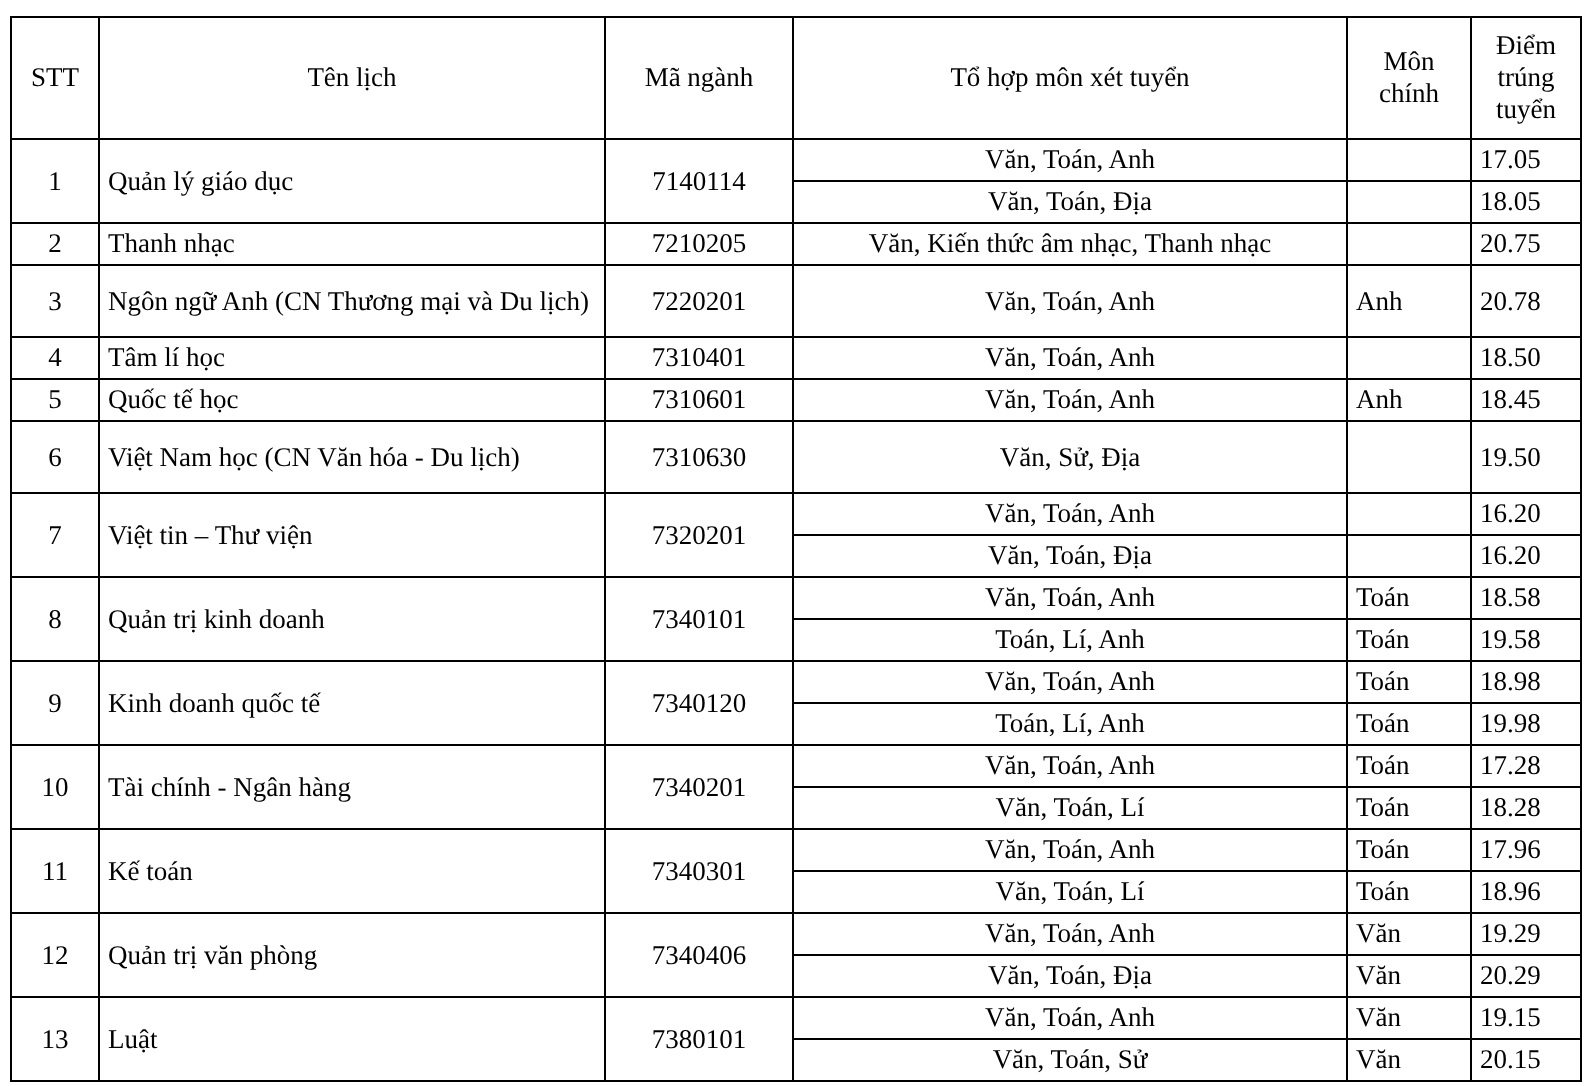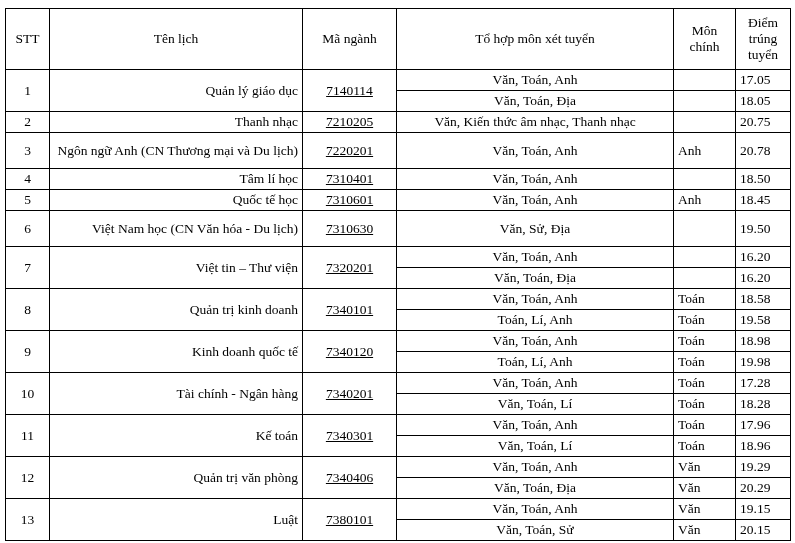--- a/index.html
+++ b/index.html
@@ -51,26 +51,25 @@
     padding: 2px 3px;
   }
   .th-lines {
     display: block;
     line-height: 1.18;
   }
   td.stt {
     text-align: center;
   }
   td.name {
-    text-align: right;
+    text-align: left;
     padding-left: 8px;
   }
   td.code {
     text-align: center;
-    text-decoration: underline;
   }
   td.combo {
     text-align: center;
     padding-left: 8px;
   }
   td.main {
     text-align: left;
   }
   td.score {
   }

